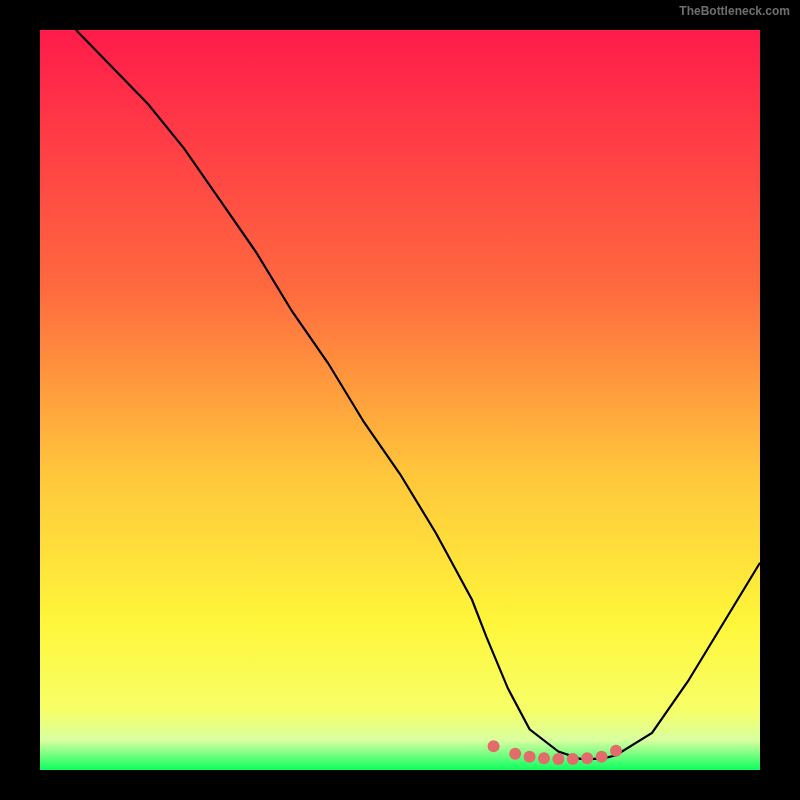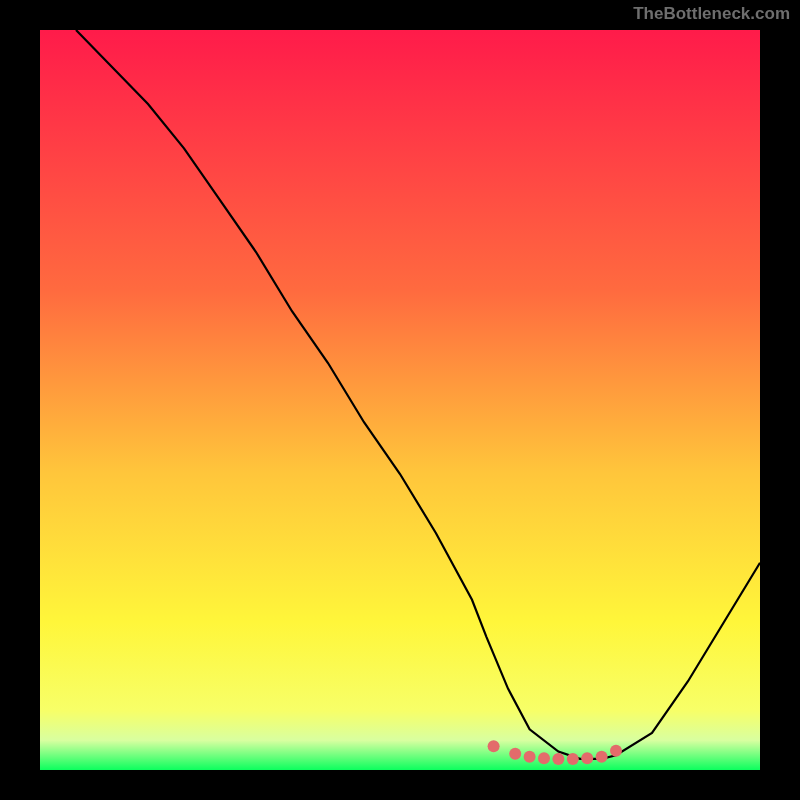--- a/index.html
+++ b/index.html
@@ -3,21 +3,21 @@
 <meta charset="utf-8">
 <style>
   * { margin: 0; padding: 0; box-sizing: border-box; }
   html, body { width: 800px; height: 800px; overflow: hidden; background: #fff; }
   .container { position: relative; width: 800px; height: 800px; }
   .watermark {
     position: absolute;
     top: 4px;
     right: 10px;
     font-family: Arial, sans-serif;
-    font-size: 17px;
+    font-size: 12px;
     font-weight: bold;
     color: #6e6e6e;
     z-index: 5;
   }
   .plot-outer {
     position: absolute;
     left: 0; top: 0;
     width: 800px; height: 800px;
     background: #000;
   }

